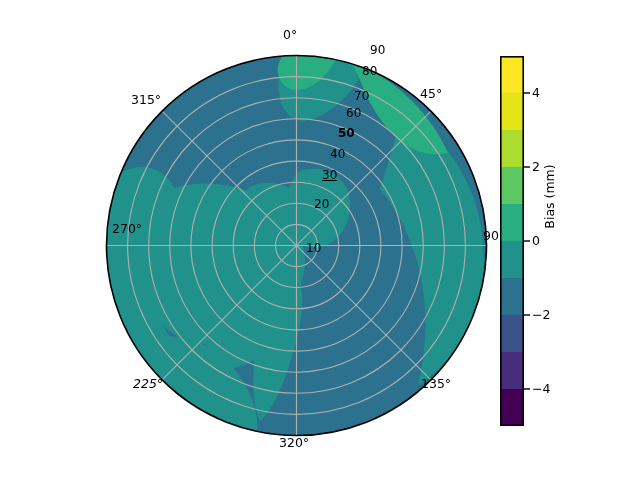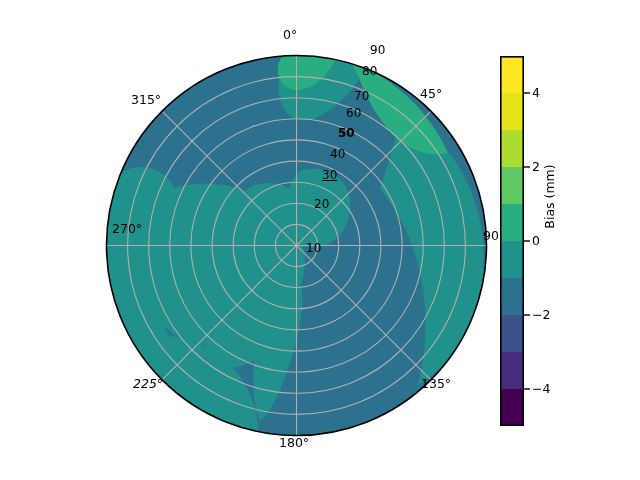--- a/index.html
+++ b/index.html
@@ -165,21 +165,21 @@
     <div class="rad-label" style="left:242px;top:53px;">60</div>
     <div class="rad-label" style="left:250px;top:36px;">70</div>
     <div class="rad-label" style="left:258px;top:11px;">80</div>
     <div class="rad-label" style="left:266px;top:-10px;">90</div>
   </div>
 
   <div class="ang-label" id="ang-0">0°</div>
   <div class="ang-label" id="ang-45">45°</div>
   <div class="ang-label" id="ang-90">90</div>
   <div class="ang-label" id="ang-135">135°</div>
-  <div class="ang-label" id="ang-180">180°</div>
+  <div class="ang-label" id="ang-180">320°</div>
   <div class="ang-label" id="ang-225">225°</div>
   <div class="ang-label" id="ang-270">270°</div>
   <div class="ang-label" id="ang-315">315°</div>
 
   <div id="colorbar-wrap">
     <svg id="colorbar-svg" width="24" height="370" viewBox="0 0 24 370">
       <g id="cb-bands">
           <rect x="1" y="0.00" width="22" height="37.60" fill="#fde725"></rect>
           <rect x="1" y="37.00" width="22" height="37.60" fill="#e5e419"></rect>
           <rect x="1" y="74.00" width="22" height="37.60" fill="#addc30"></rect>

